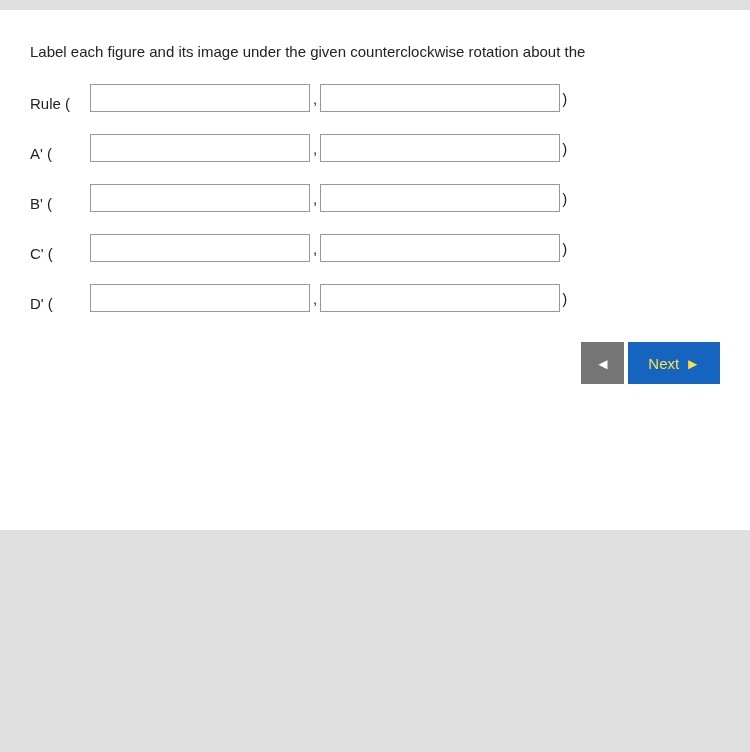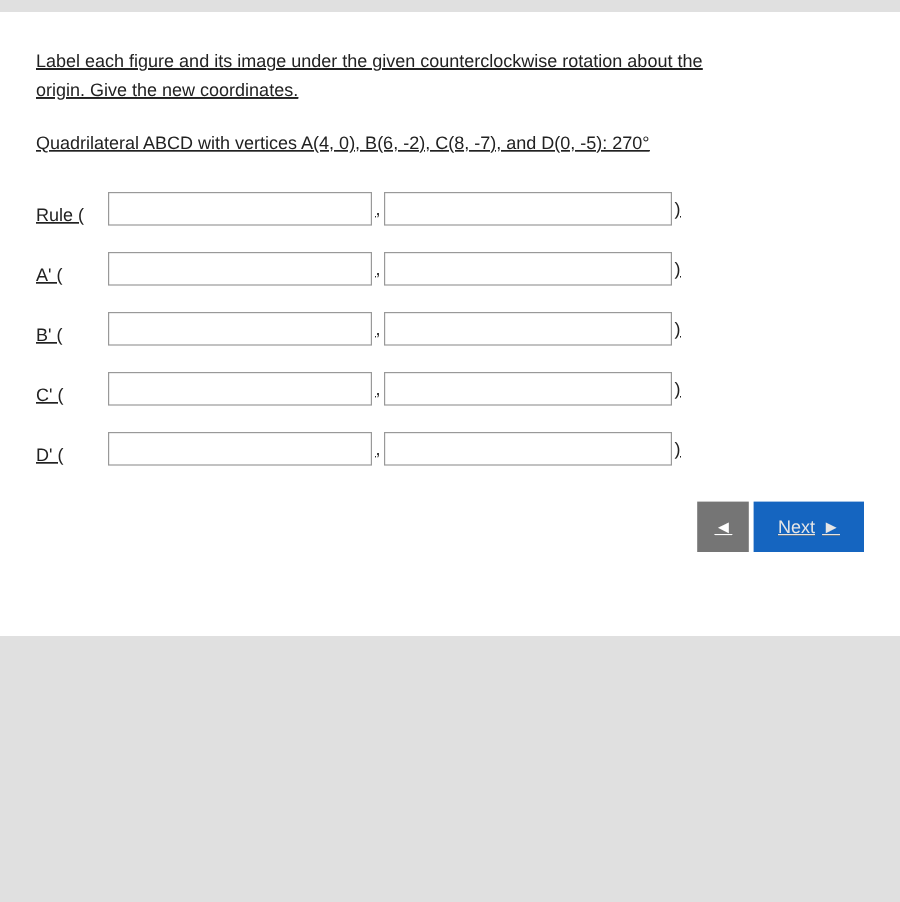--- a/index.html
+++ b/index.html
@@ -1,19 +1,18 @@
 <!DOCTYPE html>
 <html><head>
   <meta charset="utf-8">
   <style>
     * {
       box-sizing: border-box;
       margin: 0;
       padding: 0;
-      text-decoration: underline;
     }
 
     body {
       background-color: #e0e0e0;
       font-family: Arial, sans-serif;
       font-size: 15px;
       color: #222;
     }
 
     .card {
@@ -105,46 +104,42 @@
       font-size: 15px;
       cursor: pointer;
       height: 42px;
       display: flex;
       align-items: center;
       justify-content: center;
     }
 
     .btn-next {
       background-color: #1565c0;
-      color: #e5e5e5;
+      color: #fde047;
       border: none;
       padding: 10px 20px;
       font-size: 15px;
       cursor: pointer;
       height: 42px;
       display: flex;
       align-items: center;
       justify-content: center;
       gap: 6px;
     }
   </style>
 </head>
 <body>
 
 <div class="card">
 
   <div class="instructions">
     <span>Label each figure and its image under the given counterclockwise rotation about the</span>
     <br>
-    <span>origin. Give the new coordinates.</span>
   </div>
 
-  <div class="question">
-    <span>Quadrilateral ABCD with vertices A(4, 0), B(6, -2), C(8, -7), and D(0, -5): 270°</span>
-  </div>
 
   <div class="row">
     <span class="row-label">Rule (</span>
     <div class="input-group">
       <input type="text" class="input-first rule-input-first" value="" style="">
       <span class="comma">,</span>
       <input type="text" class="input-second rule-input-second" value="" style="">
       <span class="close-paren">)</span>
     </div>
   </div>

